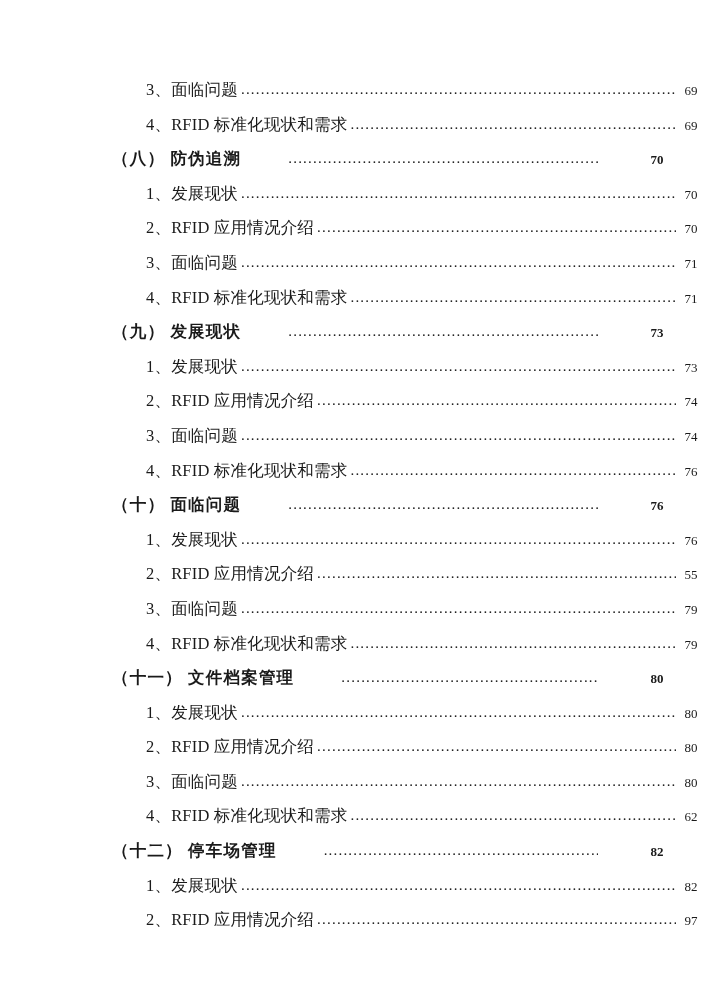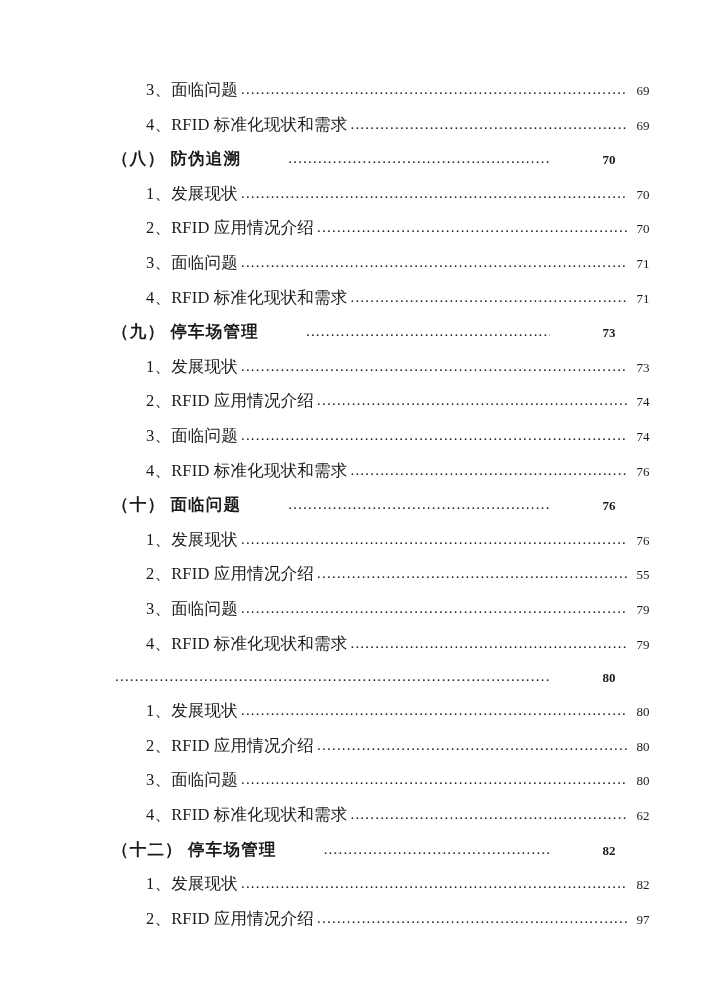--- a/index.html
+++ b/index.html
@@ -12,21 +12,21 @@
     height: 1002px;
     font-family: "Liberation Serif", "DejaVu Serif", serif;
     color: #1a1a1a;
     overflow: hidden;
   }
   .page {
     position: relative;
     width: 710px;
     height: 1002px;
     box-sizing: border-box;
-    padding: 82px 88px 0 112px;
+    padding: 82px 40px 0 112px;
   }
   .toc {
     display: block;
   }
   .toc-entry {
     display: flex;
     align-items: baseline;
     width: 100%;
     white-space: nowrap;
     line-height: 1;
@@ -118,21 +118,21 @@
         <span class="label">3、面临问题</span>
         <span class="leader"></span>
         <span class="page-num">71</span>
       </div>
       <div class="toc-entry level-2">
         <span class="label">4、RFID 标准化现状和需求</span>
         <span class="leader"></span>
         <span class="page-num">71</span>
       </div>
       <div class="toc-entry level-1">
-        <span class="label">（九） 停车场管理</span>
+        <span class="label">（九） 发展现状</span>
         <span class="leader"></span>
         <span class="page-num">73</span>
       </div>
       <div class="toc-entry level-2">
         <span class="label">1、发展现状</span>
         <span class="leader"></span>
         <span class="page-num">73</span>
       </div>
       <div class="toc-entry level-2">
         <span class="label">2、RFID 应用情况介绍</span>
@@ -168,20 +168,21 @@
         <span class="label">3、面临问题</span>
         <span class="leader"></span>
         <span class="page-num">79</span>
       </div>
       <div class="toc-entry level-2">
         <span class="label">4、RFID 标准化现状和需求</span>
         <span class="leader"></span>
         <span class="page-num">79</span>
       </div>
       <div class="toc-entry level-1">
+        <span class="label">（十一） 文件档案管理</span>
         <span class="leader"></span>
         <span class="page-num">80</span>
       </div>
       <div class="toc-entry level-2">
         <span class="label">1、发展现状</span>
         <span class="leader"></span>
         <span class="page-num">80</span>
       </div>
       <div class="toc-entry level-2">
         <span class="label">2、RFID 应用情况介绍</span>

